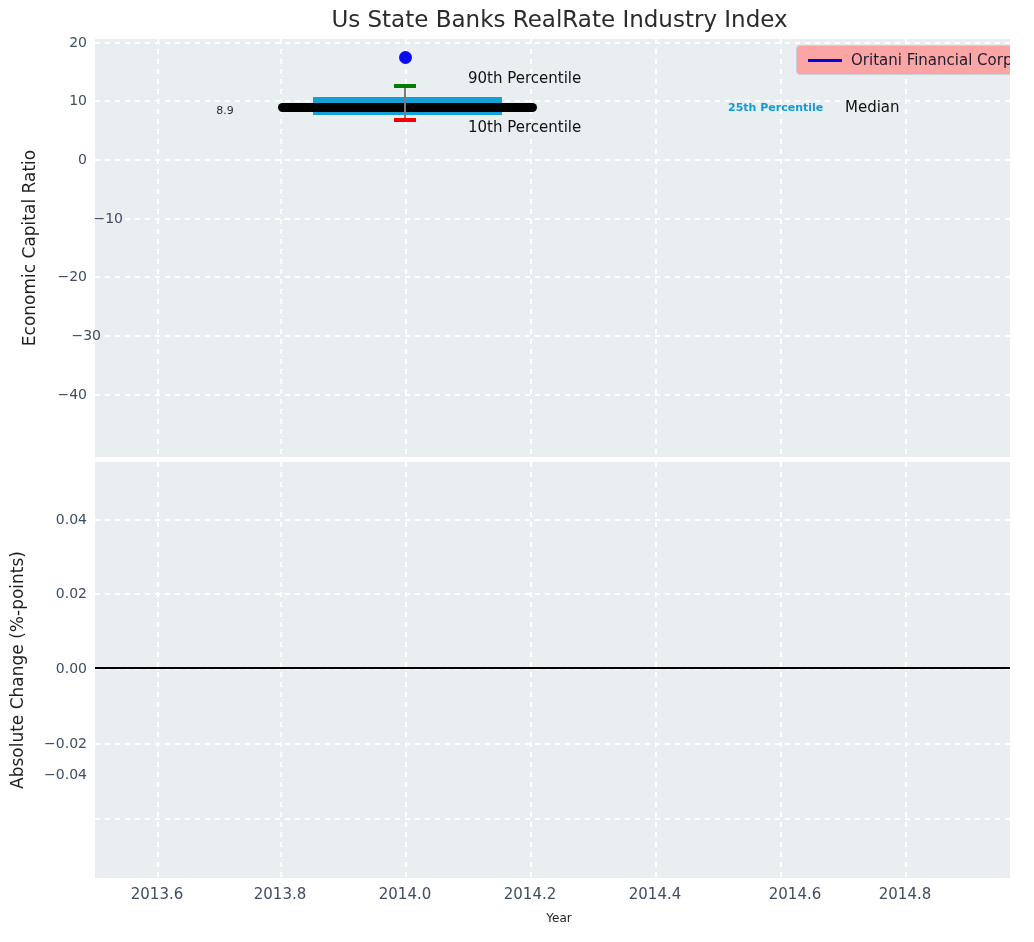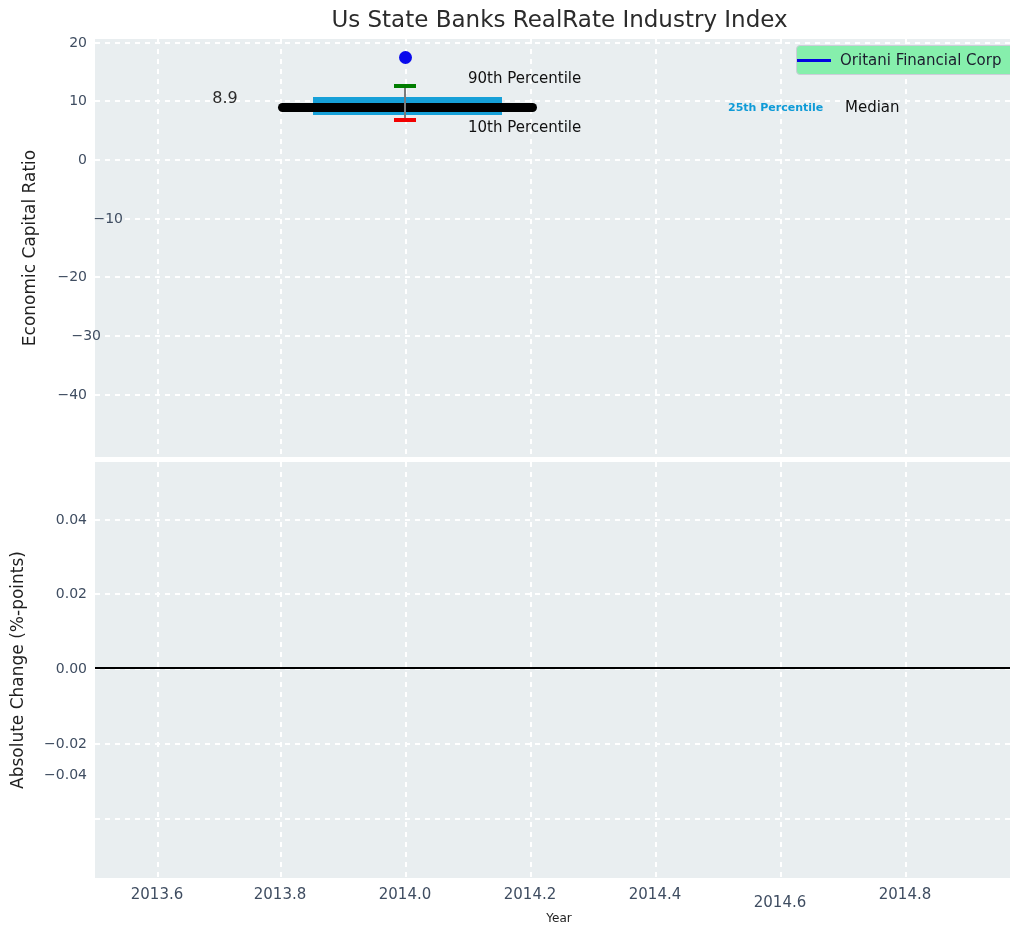--- a/index.html
+++ b/index.html
@@ -11,22 +11,22 @@
   .hgrid{position:absolute;left:0;right:0;height:2px;
          background-image:repeating-linear-gradient(90deg,#ffffff 0 5px,rgba(255,255,255,0) 5px 10px);}
   .ytick{position:absolute;left:0;width:87px;text-align:right;font-size:14px;color:#3f4d61;line-height:16px;}
   .xtick{position:absolute;width:90px;text-align:center;font-size:15px;color:#3f4d61;line-height:16px;top:886px;}
   .axis-label{position:absolute;font-size:17px;color:#1f1f1f;text-align:center;}
   .rot{transform:rotate(-90deg);}
   .title{position:absolute;left:95px;width:929px;top:6px;text-align:center;
          font-size:23px;color:#2b2b2b;}
   .ann{position:absolute;color:#111111;font-size:15px;line-height:18px;}
   .legend{position:absolute;left:796px;top:45px;width:221px;height:30px;
-          background:#86efac;border:1px solid #ccced9;border-radius:4px;
-          display:flex;align-items:center;box-sizing:border-box;}
+          background:#fca5a5;border:1px solid #ccced9;border-radius:4px;
+          display:flex;align-items:center;box-sizing:border-box;padding-left:11px;}
   .legend-line{width:34px;height:3px;background:#0404e0;margin-right:9px;flex:0 0 auto;}
   .legend-text{font-size:15px;color:#1c1c2e;white-space:nowrap;}
   .shape{position:absolute;}
 </style>
 </head>
 <body>
 
 <div class="fig">
 
   <div class="title">Us State Banks RealRate Industry Index</div>
@@ -50,21 +50,21 @@
     <div class="hgrid" style="top:355px;"></div>
   </div>
 
   <div class="shape" style="left:313px;top:97px;width:189px;height:18px;background:#16a0d8;"></div>
   <div class="shape" style="left:278px;top:103px;width:259px;height:9px;background:#000000;border-radius:5px;"></div>
   <div class="shape" style="left:404px;top:86px;width:2px;height:34px;background:#7a7a7a;"></div>
   <div class="shape" style="left:394px;top:84px;width:22px;height:4px;background:#007d00;"></div>
   <div class="shape" style="left:394px;top:118px;width:22px;height:4px;background:#f20000;"></div>
   <div class="shape" style="left:399px;top:51px;width:13px;height:13px;border-radius:50%;background:#0a0aec;"></div>
 
-  <div class="ann" style="left:210px;top:89px;width:30px;text-align:center;font-size:16px;color:#2b2b2b;">8.9</div>
+  <div class="ann" style="left:210px;top:102px;width:30px;text-align:center;font-size:11px;color:#2b2b2b;">8.9</div>
   <div class="ann" style="left:468px;top:69px;">90th Percentile</div>
   <div class="ann" style="left:468px;top:118px;">10th Percentile</div>
   <div class="ann" style="left:728px;top:99px;font-size:11px;font-weight:bold;color:#0f9bd7;">25th Percentile</div>
   <div class="ann" style="left:845px;top:98px;">Median</div>
 
   <div class="legend">
     <div class="legend-line"></div>
     <div class="legend-text">Oritani Financial Corp</div>
   </div>
 
@@ -103,18 +103,18 @@
   <div class="ytick" style="top:735px;">−0.02</div>
   <div class="ytick" style="top:766px;">−0.04</div>
 
   <div class="axis-label rot" style="left:-162px;top:659px;width:360px;height:22px;">Absolute Change (%-points)</div>
 
   <div class="xtick" style="left:112px;">2013.6</div>
   <div class="xtick" style="left:235px;">2013.8</div>
   <div class="xtick" style="left:360px;">2014.0</div>
   <div class="xtick" style="left:485px;">2014.2</div>
   <div class="xtick" style="left:610px;">2014.4</div>
-  <div class="xtick" style="left:735px;margin-top:8px;">2014.6</div>
+  <div class="xtick" style="left:750px;">2014.6</div>
   <div class="xtick" style="left:860px;">2014.8</div>
 
   <div class="axis-label" style="left:459px;top:911px;width:200px;font-size:12px;">Year</div>
 
 </div>
 
 </body></html>

